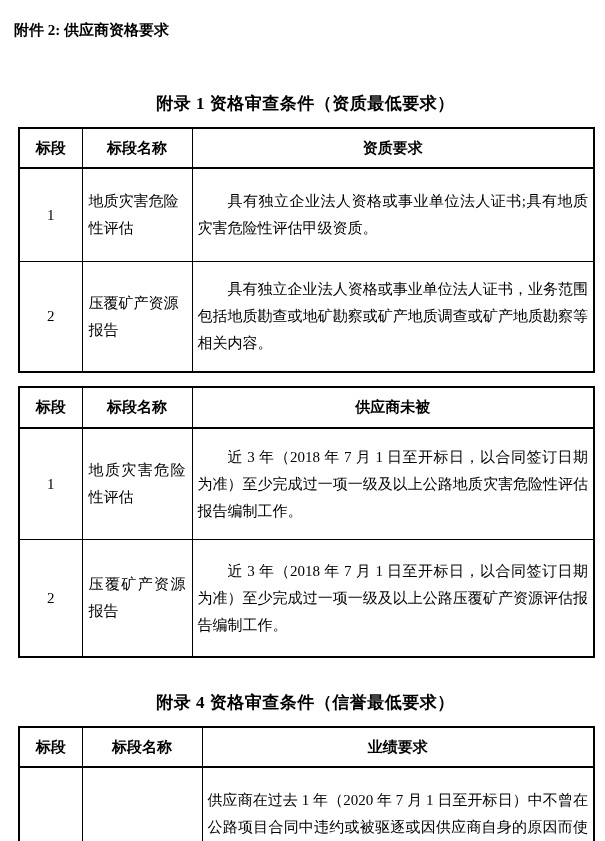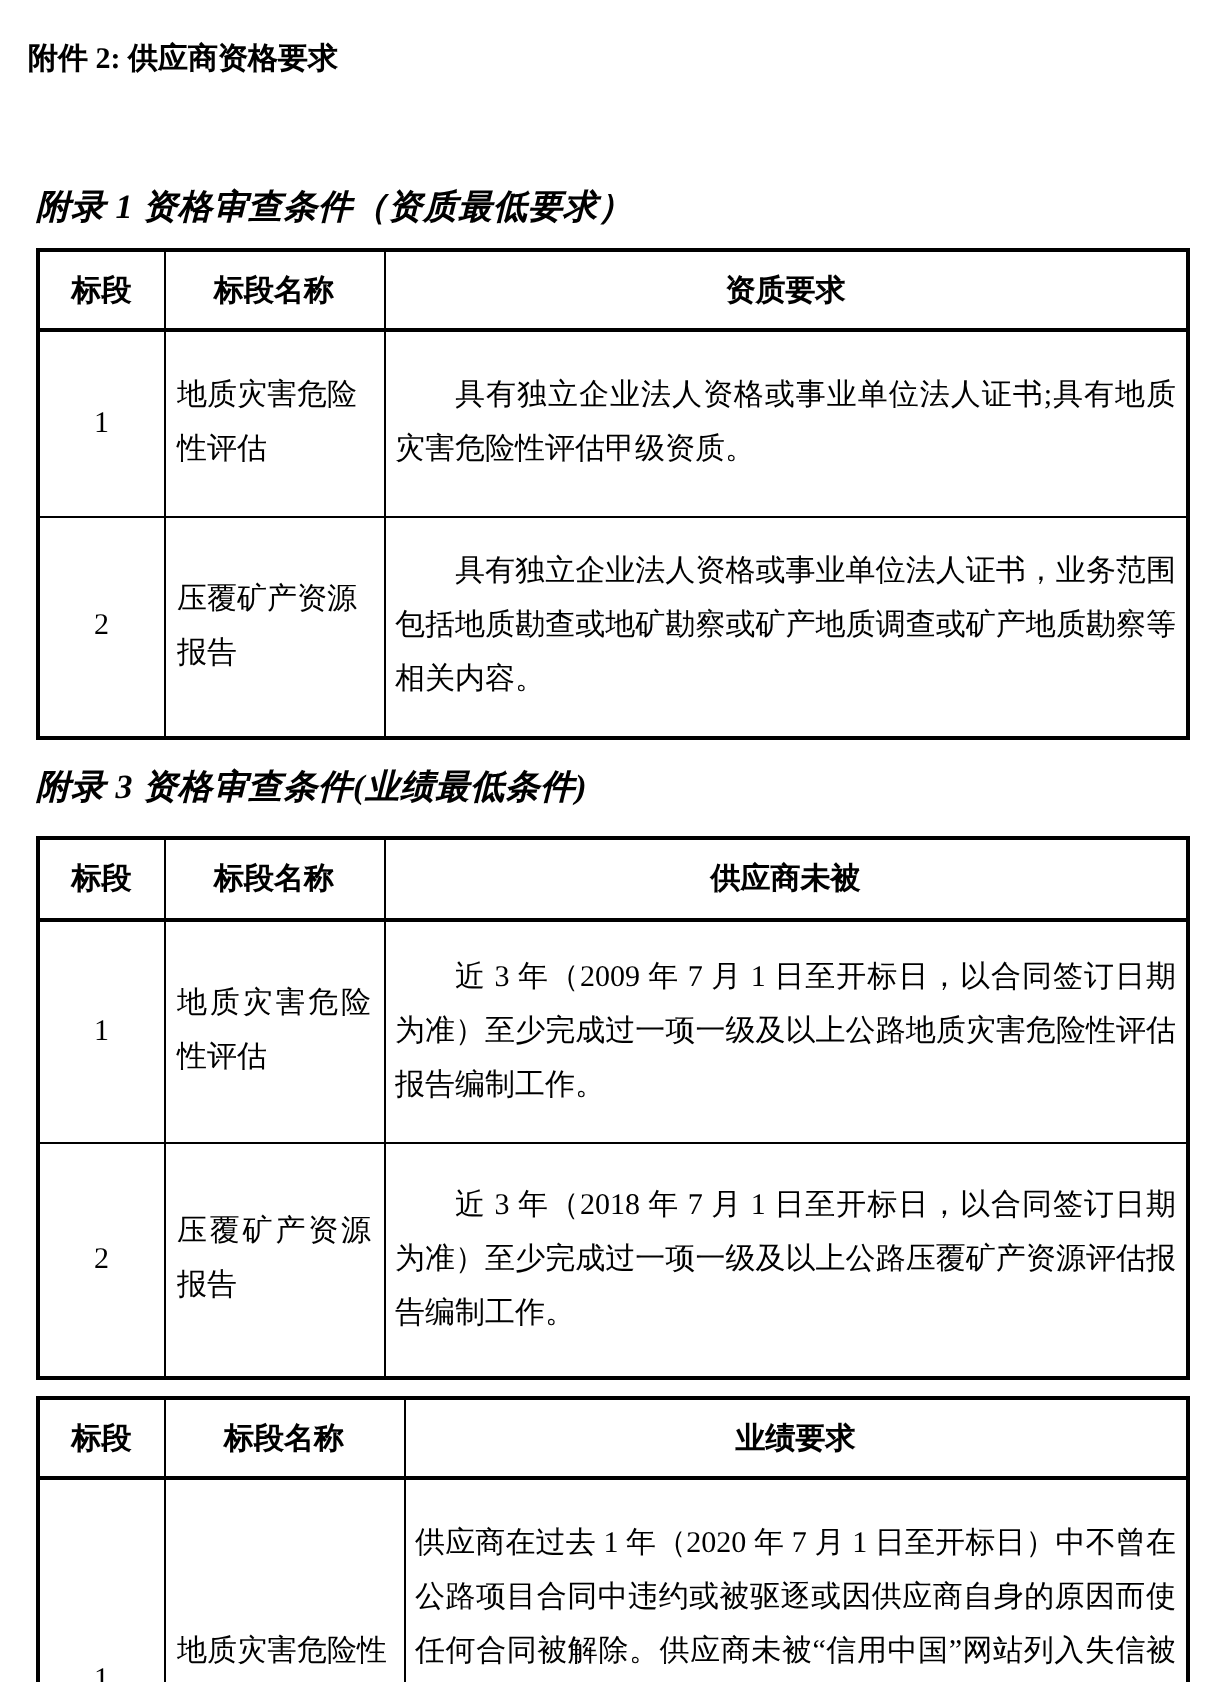--- a/index.html
+++ b/index.html
@@ -20,27 +20,26 @@
     padding: 21px 13px 0 14px;
     font-size: 15px;
     line-height: 19px;
     font-weight: bold;
   }
   .content {
     margin-left: 18px;
     width: 575px;
   }
   h2.heading {
-    margin: 0;
+    margin: 12px;
     font-size: 17px;
     line-height: 22px;
     font-weight: bold;
-    text-align: left;
+    text-align: center;
     letter-spacing: 0.5px;
-    font-style: italic;
   }
   #heading-1 { margin-top: 53px; }
   #heading-2 { margin-top: 13px; }
   #heading-3 { margin-top: 34px; }
 
   table.qual-table {
     border-collapse: collapse;
     table-layout: fixed;
     width: 575px;
     border: 2px solid #000;
@@ -129,49 +128,49 @@
           <td class="req first-indent">具有独立企业法人资格或事业单位法人证书;具有地质灾害危险性评估甲级资质。</td>
         </tr>
         <tr class="r1">
           <td class="lot">2</td>
           <td class="name">压覆矿产资源报告</td>
           <td class="req first-indent">具有独立企业法人资格或事业单位法人证书，业务范围包括地质勘查或地矿勘察或矿产地质调查或矿产地质勘察等相关内容。</td>
         </tr>
       </tbody>
     </table>
 
-    <h2 class="heading" id="heading-2">附录 3 资格审查条件(业绩最低条件)</h2>
 
     <table class="qual-table" id="table-2">
       <colgroup>
           <col class="c1">
           <col class="c2">
           <col class="c3">
         </colgroup>
       <thead>
         <tr>
           <th>标段</th>
           <th>标段名称</th>
           <th>供应商未被</th>
         </tr>
       </thead>
       <tbody>
         <tr class="r0">
           <td class="lot">1</td>
           <td class="name justify">地质灾害危险性评估</td>
-          <td class="req first-indent">近 3 年（2009 年 7 月 1 日至开标日，以合同签订日期为准）至少完成过一项一级及以上公路地质灾害危险性评估报告编制工作。</td>
+          <td class="req first-indent">近 3 年（2018 年 7 月 1 日至开标日，以合同签订日期为准）至少完成过一项一级及以上公路地质灾害危险性评估报告编制工作。</td>
         </tr>
         <tr class="r1">
           <td class="lot">2</td>
           <td class="name justify">压覆矿产资源报告</td>
           <td class="req first-indent">近 3 年（2018 年 7 月 1 日至开标日，以合同签订日期为准）至少完成过一项一级及以上公路压覆矿产资源评估报告编制工作。</td>
         </tr>
       </tbody>
     </table>
 
+    <h2 class="heading" id="heading-3">附录 4 资格审查条件（信誉最低要求）</h2>
 
     <table class="qual-table" id="table-3">
       <colgroup>
           <col class="c1">
           <col class="c2">
           <col class="c3">
         </colgroup>
       <thead>
         <tr>
           <th>标段</th>

